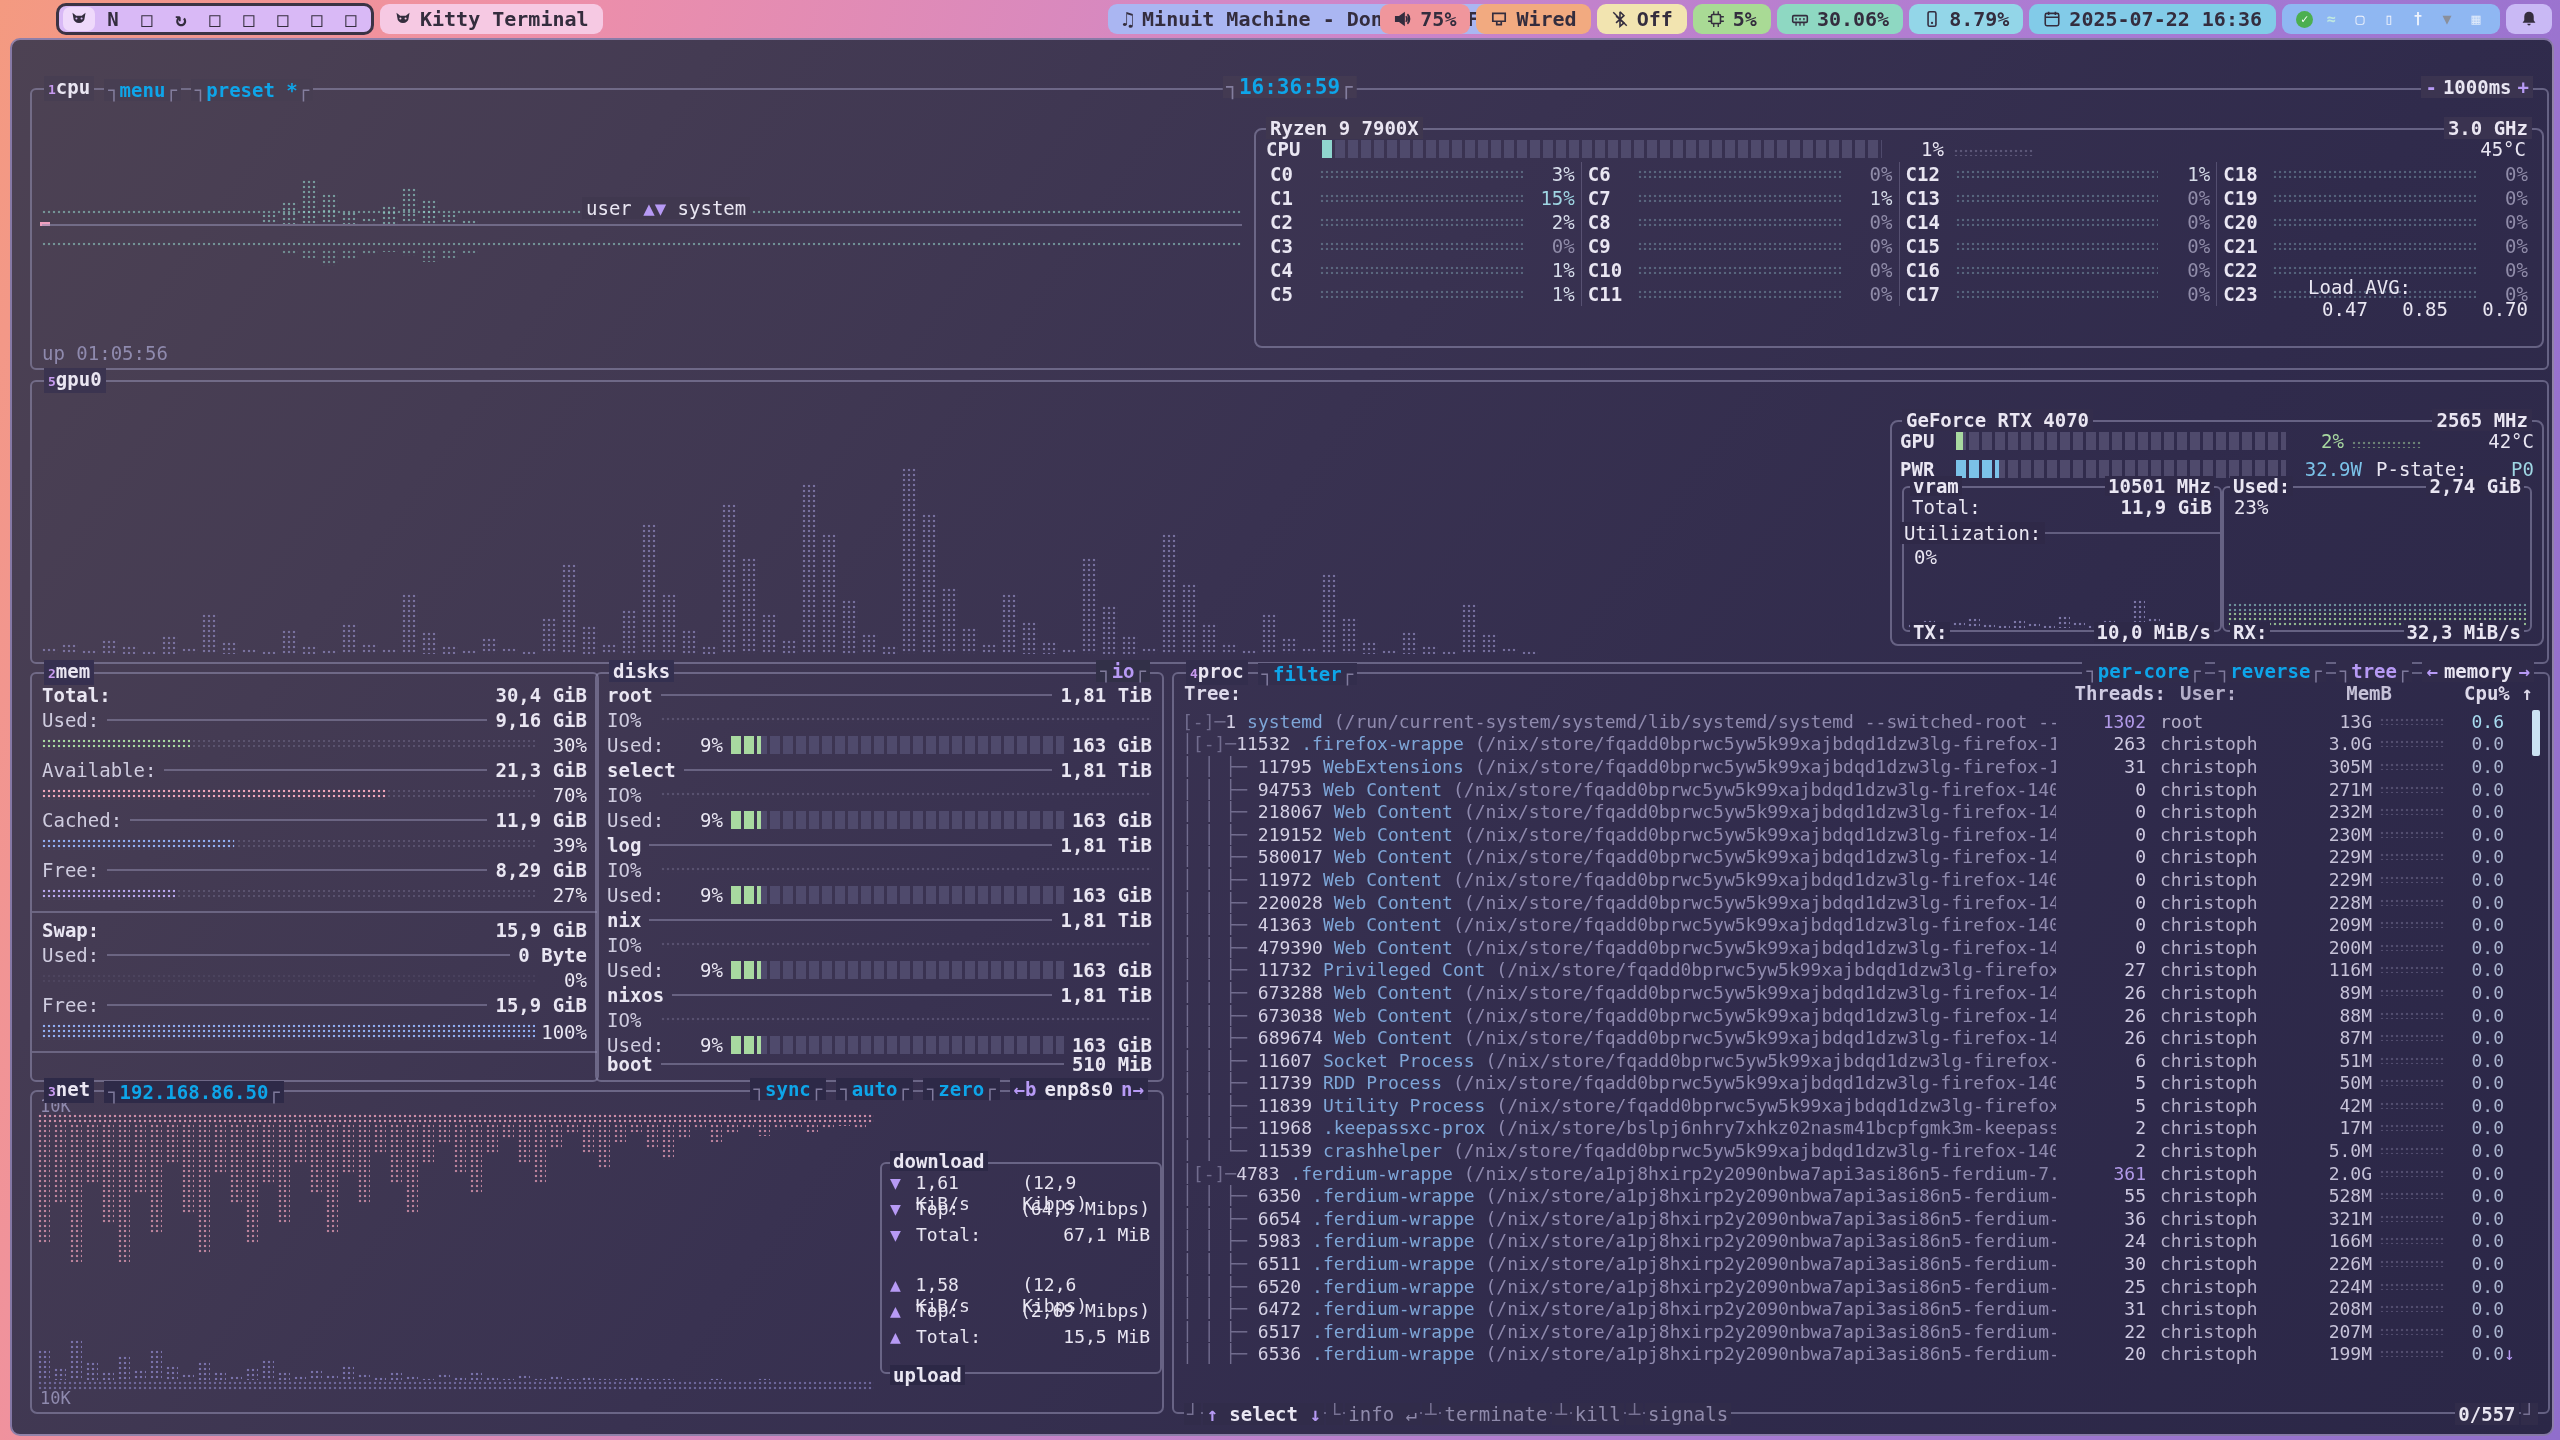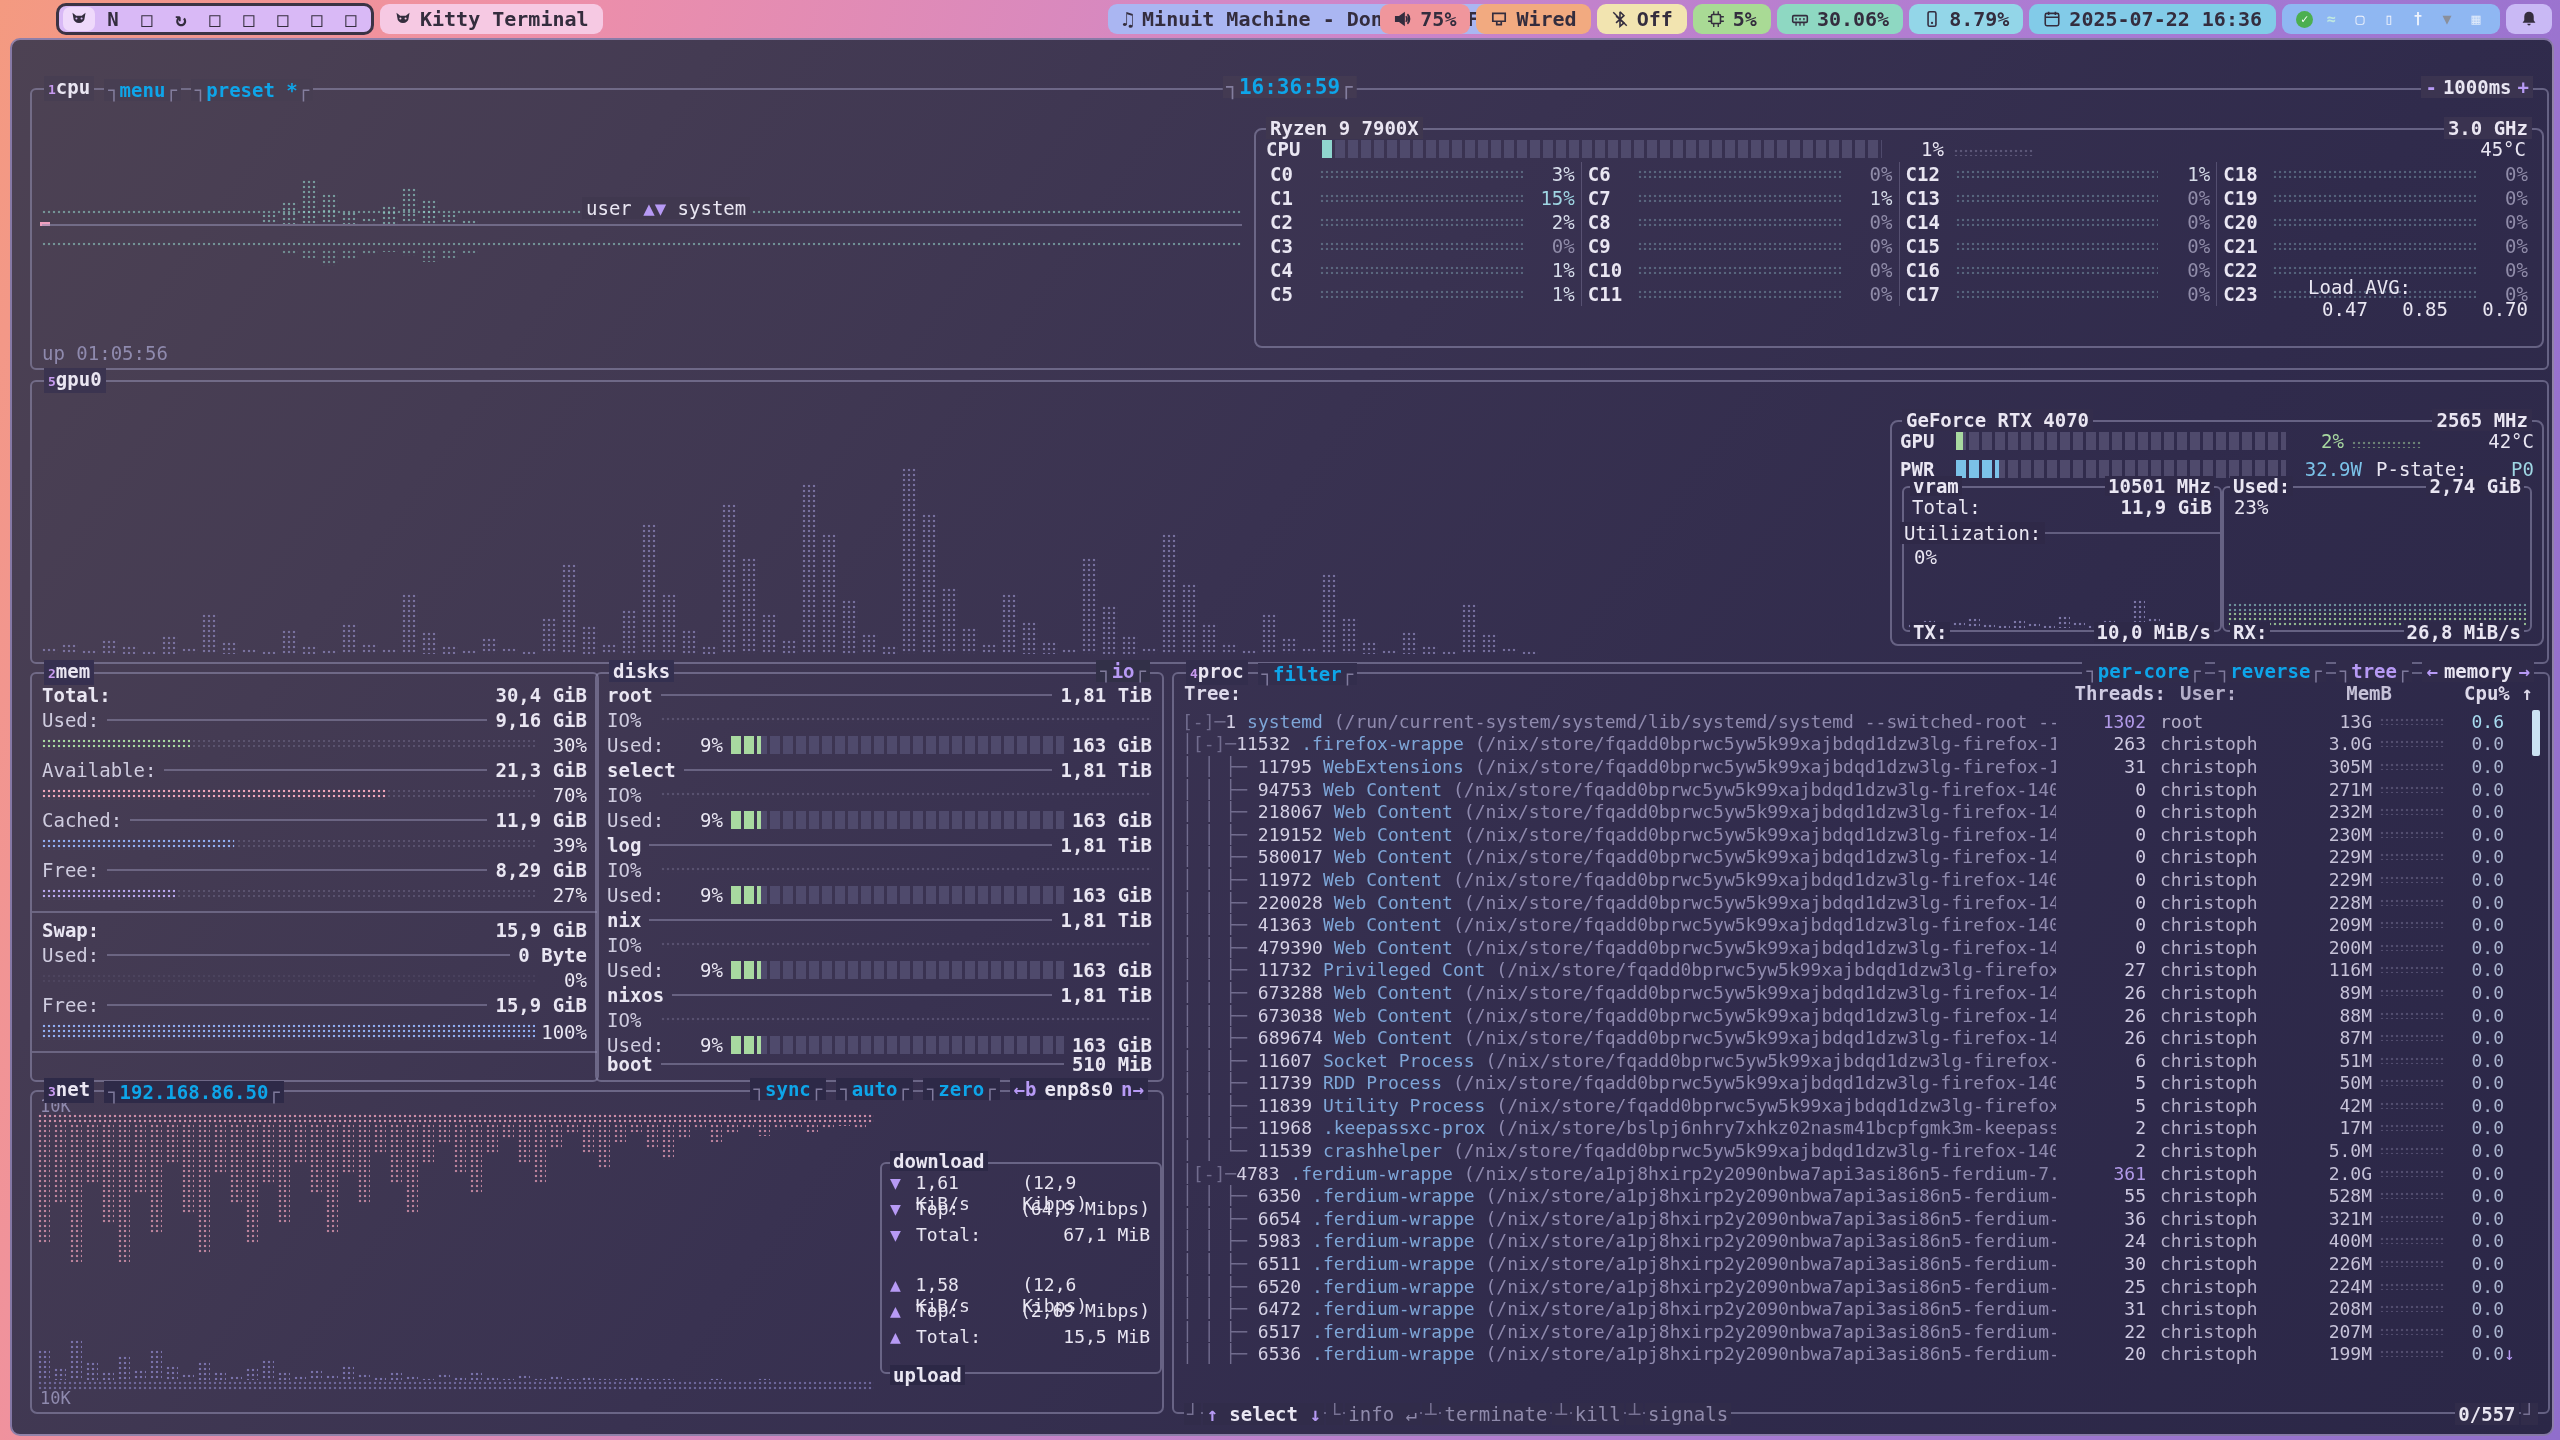--- a/index.html
+++ b/index.html
@@ -637,21 +637,21 @@
           <div class="subbox-lbl" style="--mask:#2f2a49;top:-12px;right:6px;left:auto;">
               <b class="w">2,74 GiB</b>
             </div>
           <div class="w" style="padding:8px 0 0 10px;">23%</div>
           <div class="dots" style="position:absolute;left:4px;right:4px;bottom:4px;height:14px;--dc:rgba(168,217,160,.8);"></div>
           <div class="dots" style="position:absolute;left:4px;right:4px;bottom:18px;height:9px;--dc:rgba(150,213,206,.6);"></div>
           <div class="subbox-lbl" style="--mask:#2e2948;bottom:-12px;left:6px;top:auto;">
               <b class="w">RX:</b>
             </div>
           <div class="subbox-lbl" style="--mask:#2e2948;bottom:-12px;right:6px;left:auto;top:auto;">
-              <b class="w">26,8 MiB/s</b>
+              <b class="w">32,3 MiB/s</b>
             </div>
         </div>
       </div>
     </div>
 
     <div class="panel" style="left:18px;top:632px;width:565px;height:406px;">
       <div class="ptitle" style="--mask:#363050;">
         <span><span class="tnum">2</span><span class="tname">mem</span></span>
       </div>
       <div style="padding-top:8px;">
@@ -1288,21 +1288,21 @@
             <span class="p-mem">321M</span>
             <span class="p-dots dots"></span>
             <span class="p-cpu">0.0</span>
             <span class="p-end"></span>
           </div>
 
           <div class="prow">
             <span class="p-left"><span class="p-tree">│ │ ├─ </span><span class="p-pid">5983</span><span> </span><span class="p-name">.ferdium-wrappe</span><span> </span><span class="p-cmd">(/nix/store/a1pj8hxirp2y2090nbwa7api3asi86n5-ferdium-7.0.1/opt/Ferdiu)</span></span>
             <span class="p-th">24</span>
             <span class="p-user">christoph</span>
-            <span class="p-mem">400M</span>
+            <span class="p-mem">166M</span>
             <span class="p-dots dots"></span>
             <span class="p-cpu">0.0</span>
             <span class="p-end"></span>
           </div>
 
           <div class="prow">
             <span class="p-left"><span class="p-tree">│ │ ├─ </span><span class="p-pid">6511</span><span> </span><span class="p-name">.ferdium-wrappe</span><span> </span><span class="p-cmd">(/nix/store/a1pj8hxirp2y2090nbwa7api3asi86n5-ferdium-7.0.1/opt/Ferdiu)</span></span>
             <span class="p-th">30</span>
             <span class="p-user">christoph</span>
             <span class="p-mem">226M</span>

